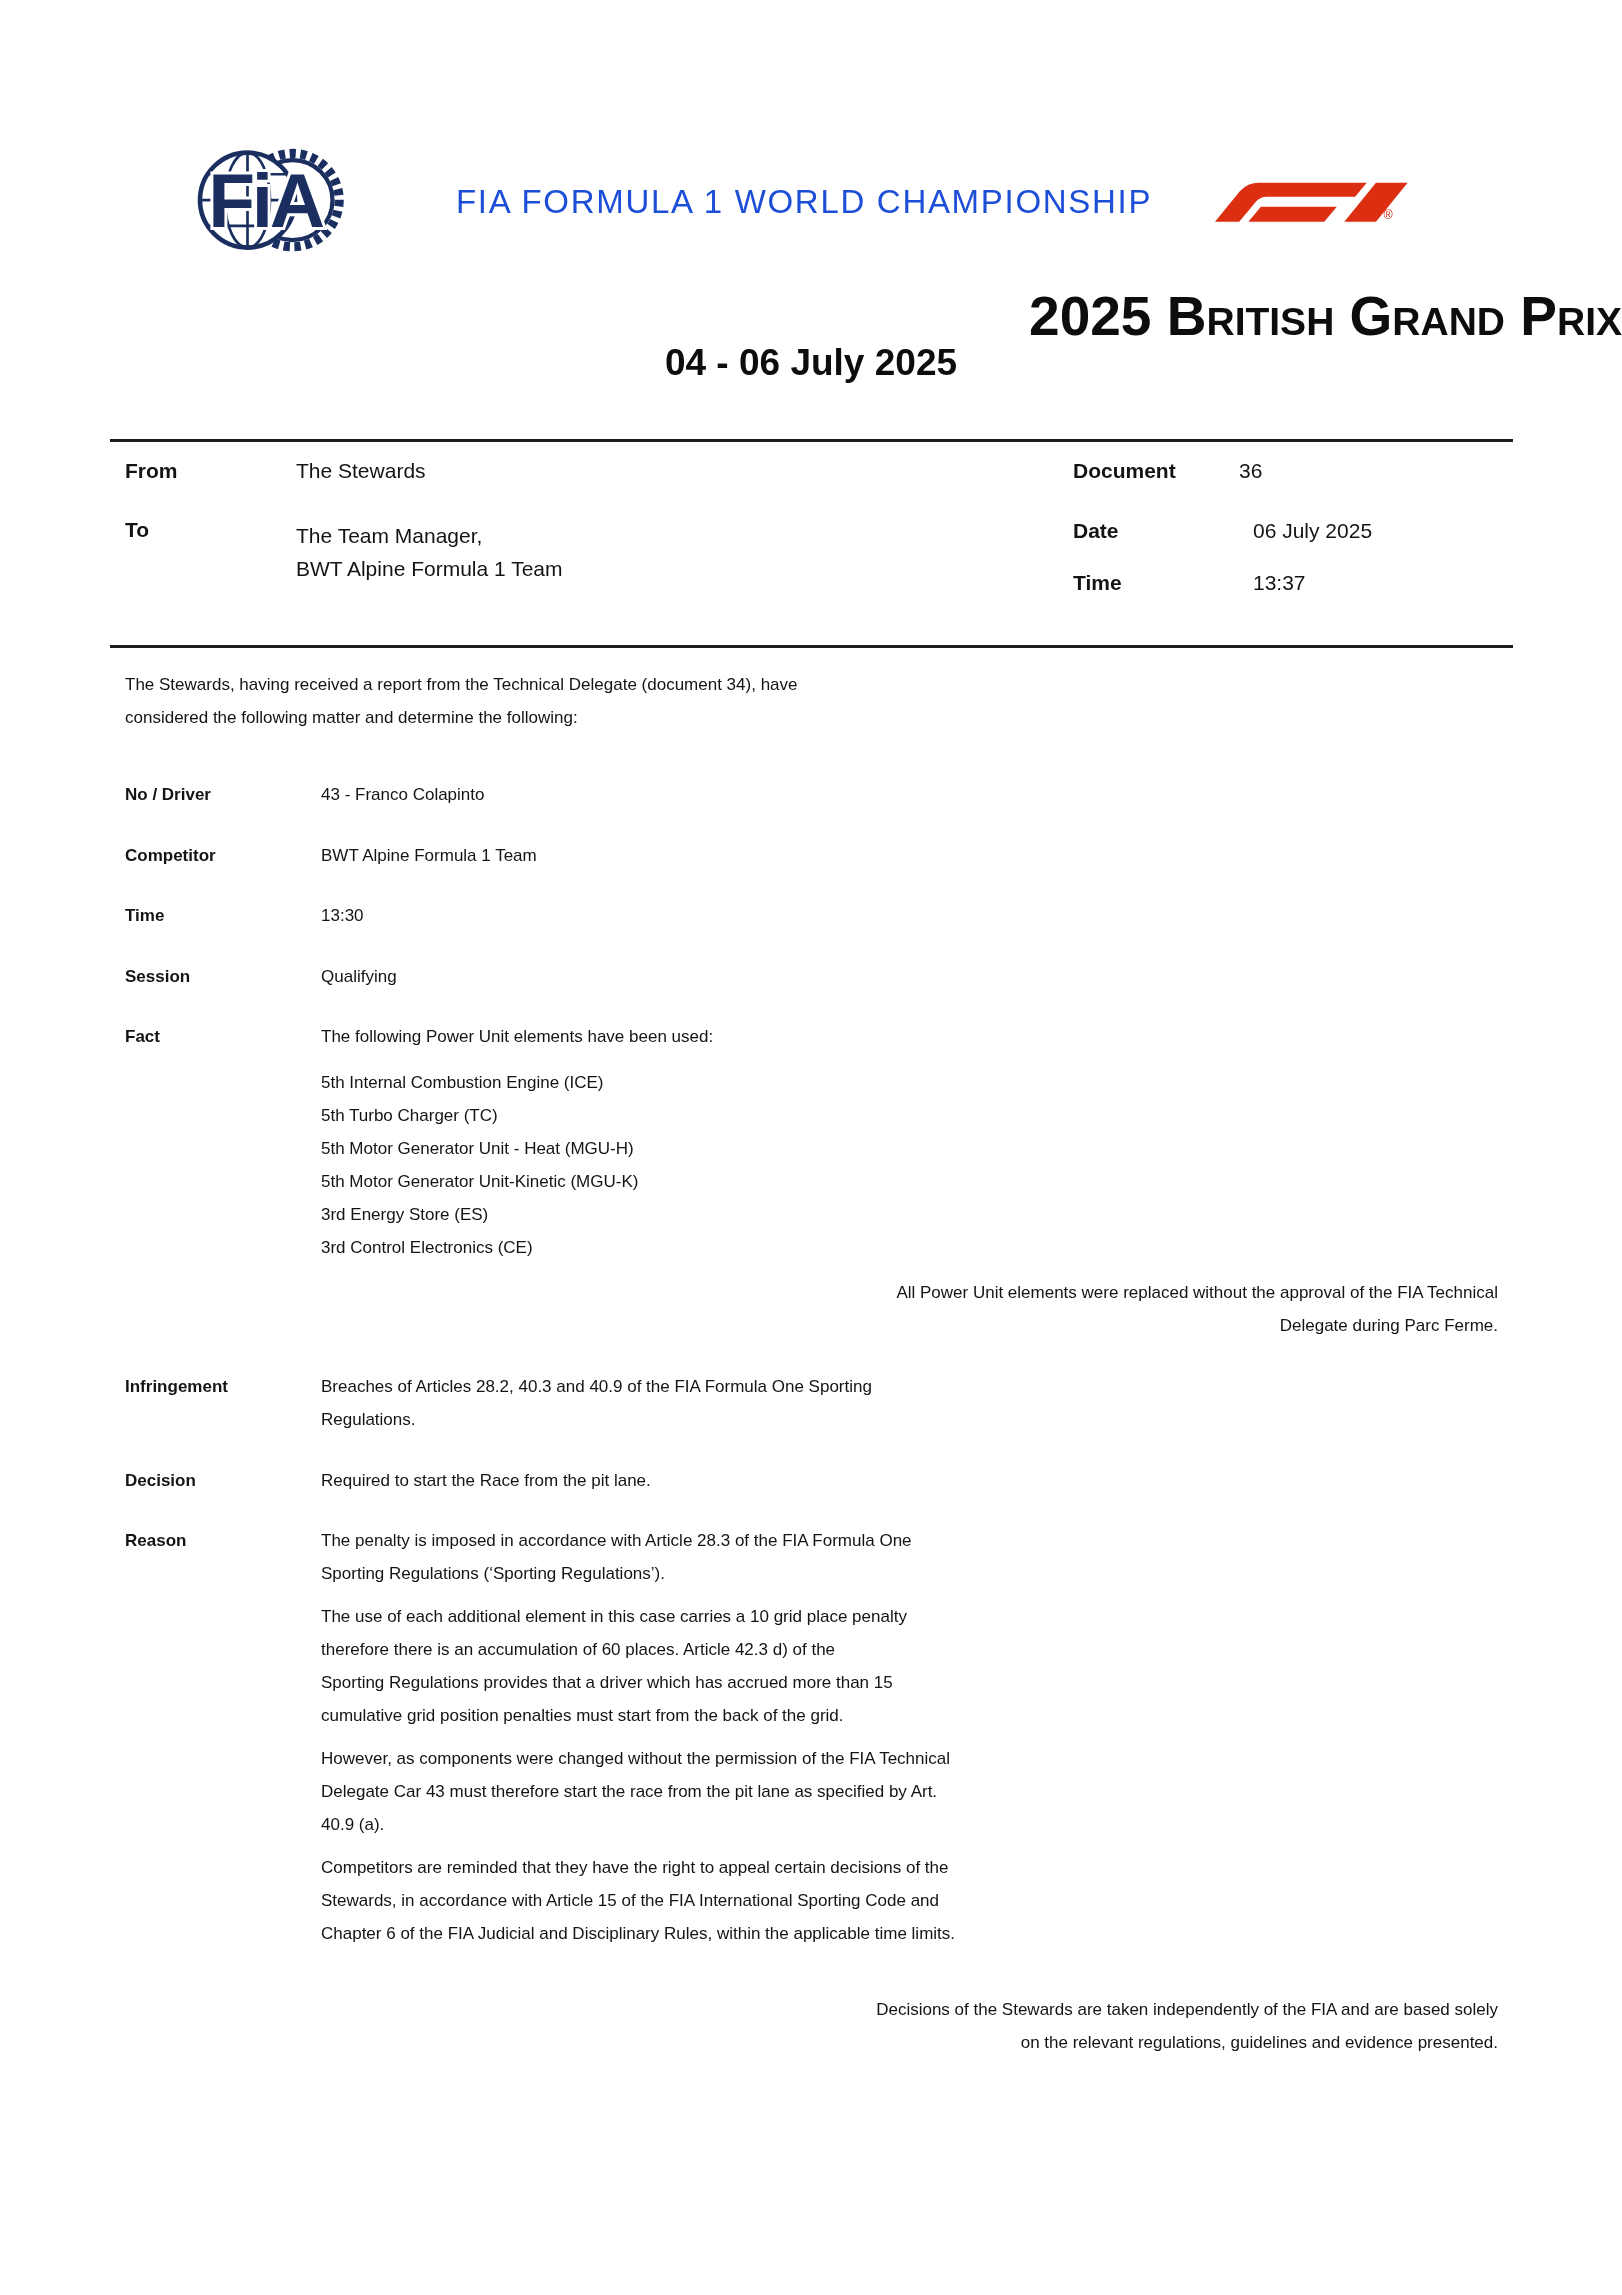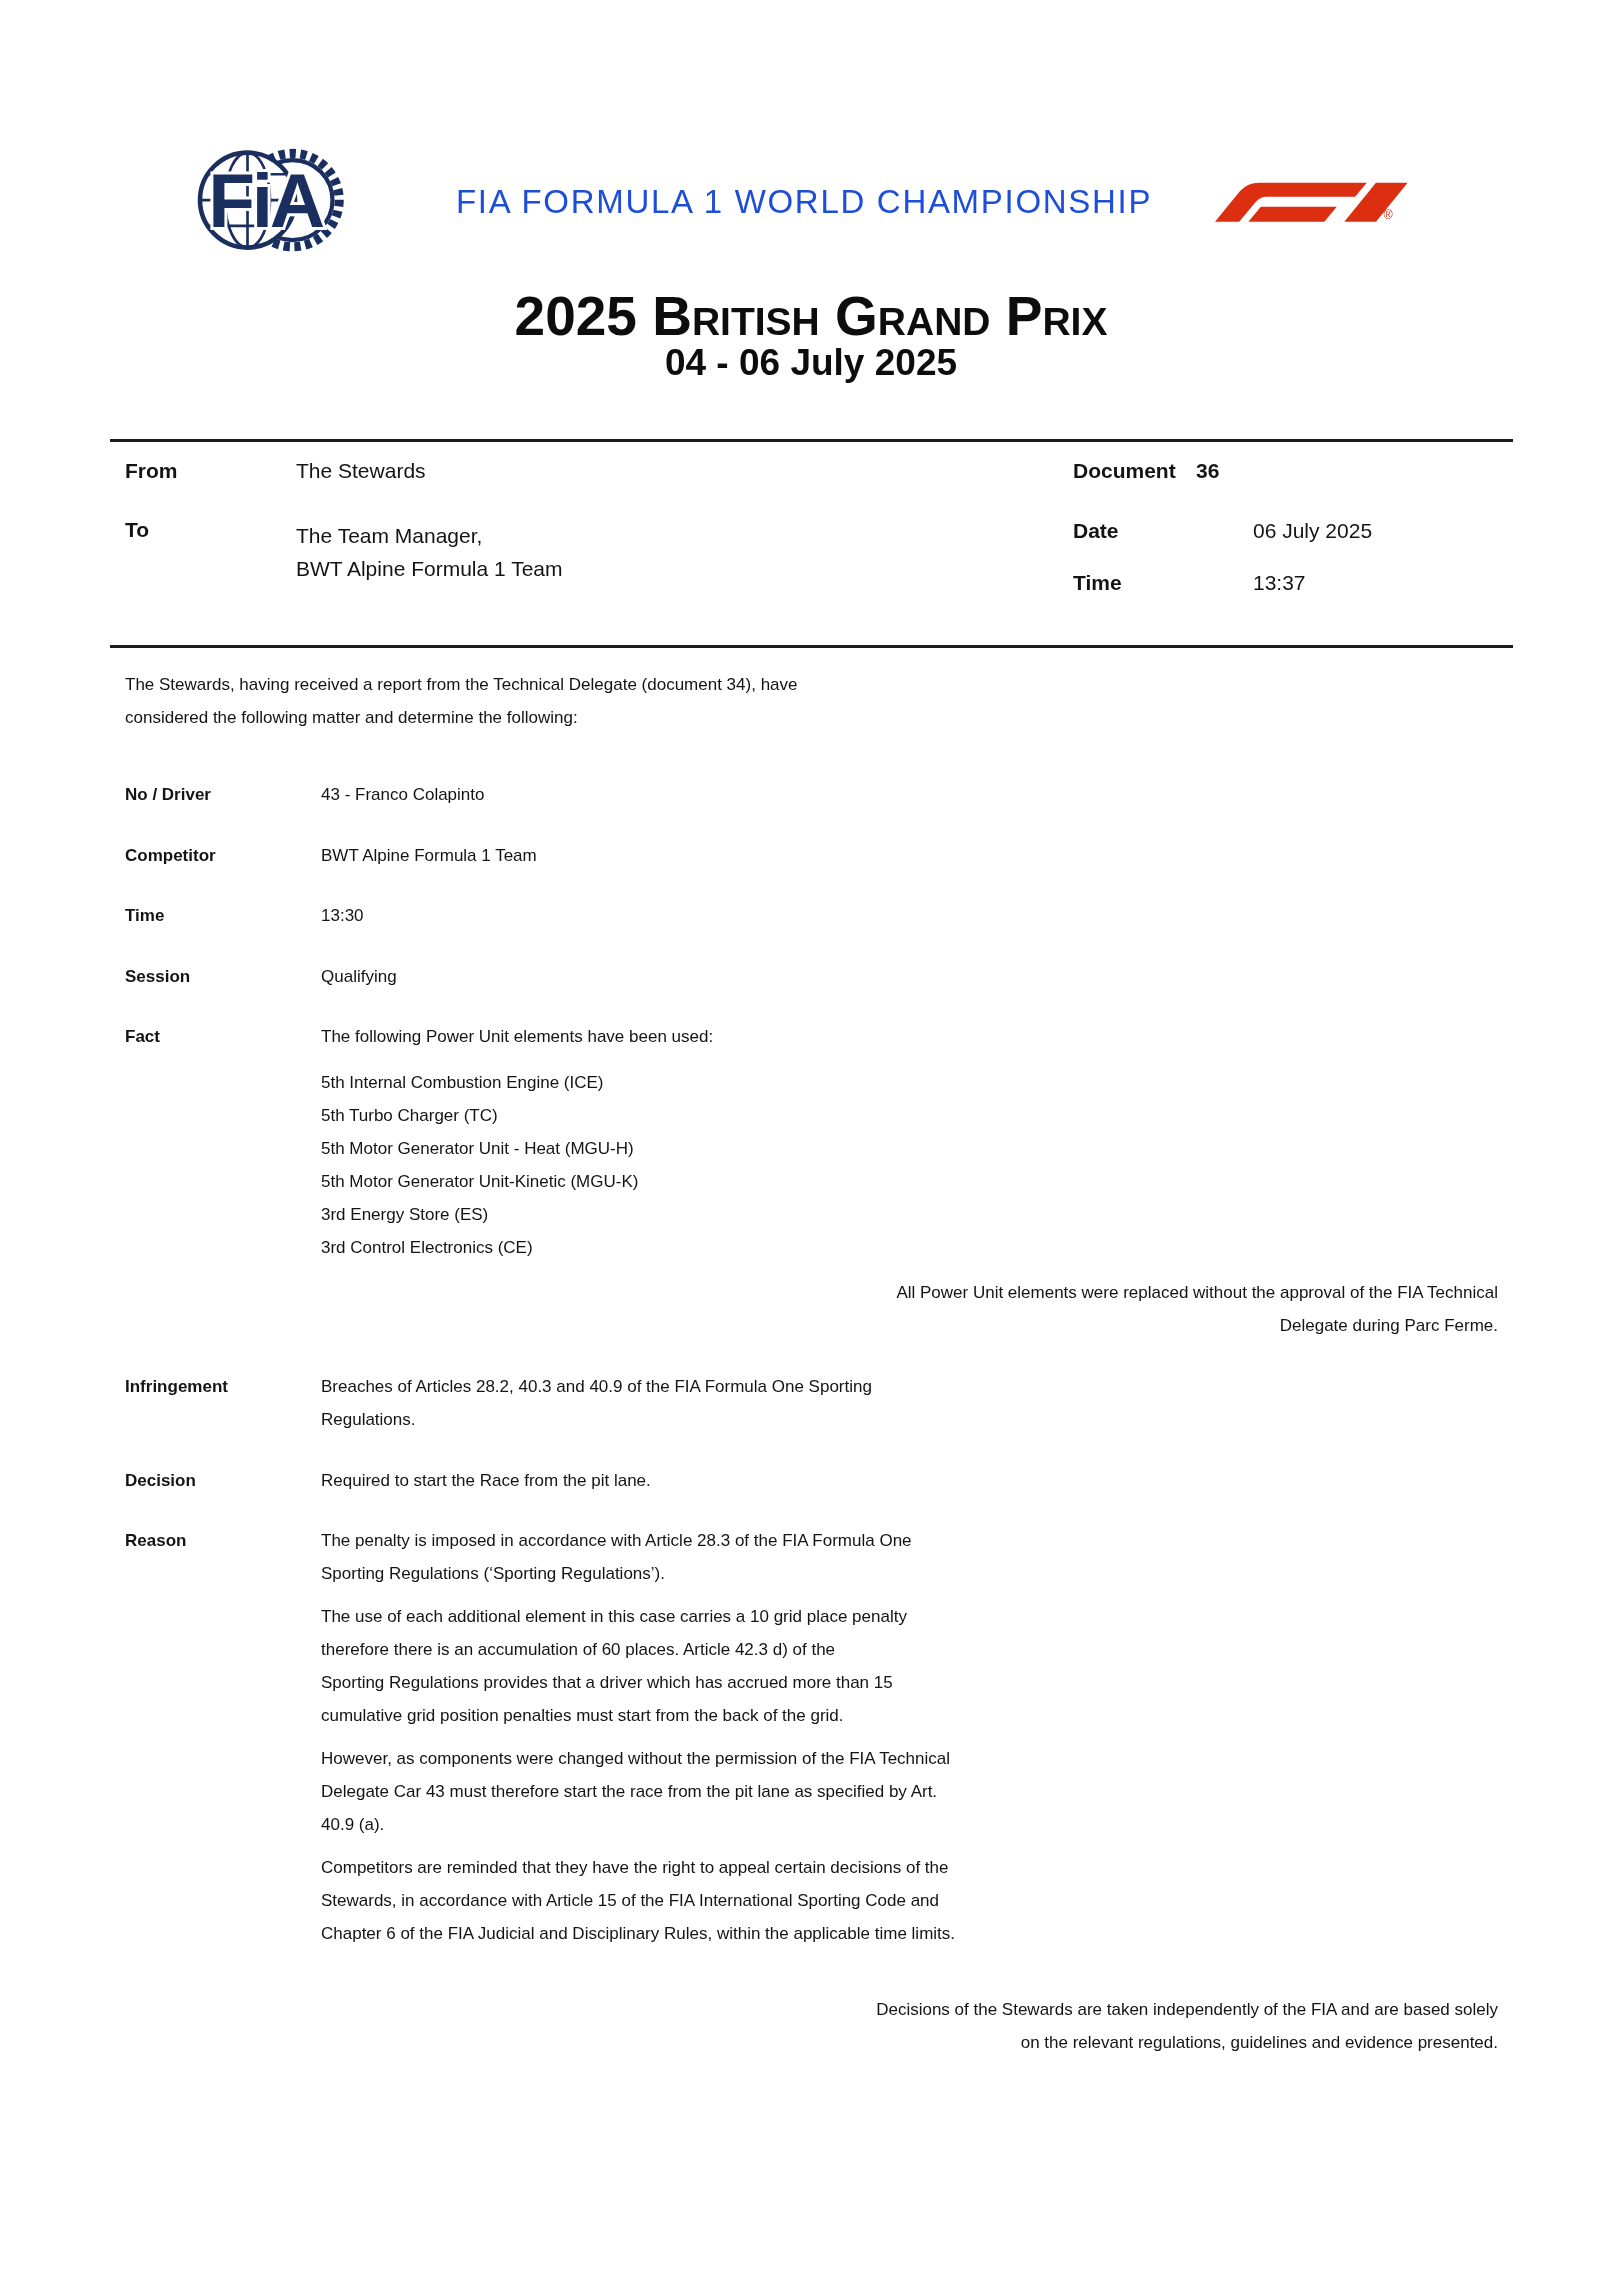--- a/index.html
+++ b/index.html
@@ -15,37 +15,37 @@
   
   .fia-logo{position:absolute;left:195px;top:140px;display:block;}
   .brand{
     position:absolute;left:50%;top:182px;transform:translateX(-51%);
     font-size:33px;line-height:40px;letter-spacing:1.7px;
     color:#1d4ed8;white-space:nowrap;font-weight:400;
   }
   .f1-logo{position:absolute;left:1215px;top:170px;display:block;}
   .title{
     position:absolute;left:0;width:100%;top:289px;
-    text-align:center;font-weight:bold;font-size:55px;line-height:55px;
+    text-align:right;font-weight:bold;font-size:55px;line-height:55px;
     font-variant:small-caps;color:#0d0d0d;letter-spacing:0px;
   }
   .subtitle{
     position:absolute;left:0;width:100%;top:344px;
     text-align:center;font-weight:bold;font-size:37px;line-height:37px;color:#0d0d0d;
   }
   .rule{position:absolute;left:110px;width:1403px;height:2.5px;background:#1c1c1c;}
   .rule-1{top:439px;}
   .rule-2{top:645px;}
   
   .meta{position:absolute;left:0;top:442px;width:1622px;height:203px;font-size:21px;line-height:33px;}
   .meta .lbl{position:absolute;font-weight:bold;white-space:pre-line;}
   .meta .val{position:absolute;white-space:pre-line;}
   .m-from-l{left:125px;top:11.7px;}  .m-from-v{left:296px;top:11.7px;}
   .m-to-l{left:125px;top:71px;}    .m-to-v{left:296px;top:77px;}
-  .m-doc-l{left:1073px;top:11.7px;}  .m-doc-v{left:1196px;top:11.7px;font-weight:bold;}
+  .m-doc-l{left:1073px;top:11.7px;}  .m-doc-v{left:1239px;top:11.7px;}
   .m-date-l{left:1073px;top:72px;} .m-date-v{left:1253px;top:72px;}
   .m-time-l{left:1073px;top:124px;}.m-time-v{left:1253px;top:124px;}
   
   .main{position:absolute;left:125px;top:647px;width:1378px;font-size:17px;line-height:33px;}
   .preline{white-space:pre-line;}
   .intro{margin:21px 0 44px 0;}
   .row{display:grid;grid-template-columns:196px 1177px;margin-bottom:27.6px;}
   .row .label{font-weight:bold;}
   .row .value p{margin:0 0 10px 0;}
   .row .value p.fact-p{margin-bottom:12.5px;}

